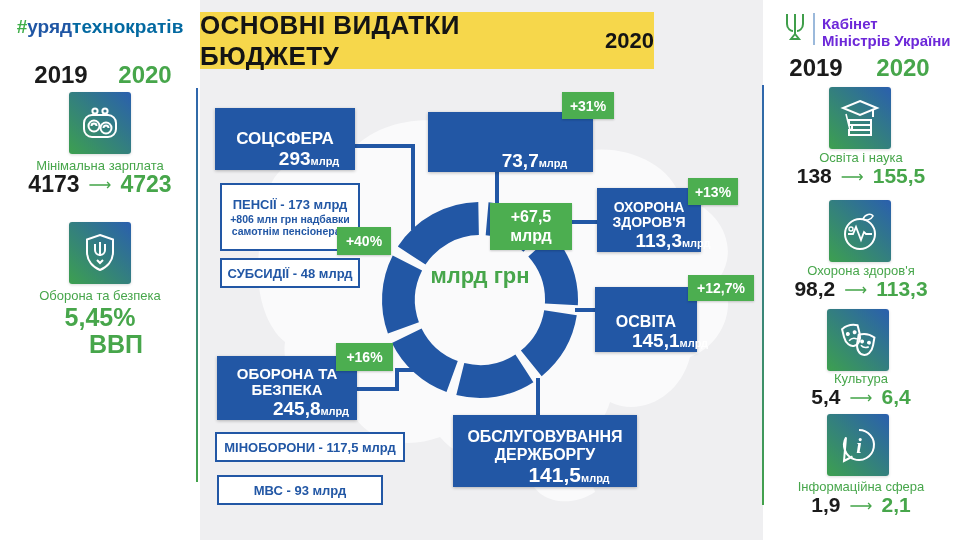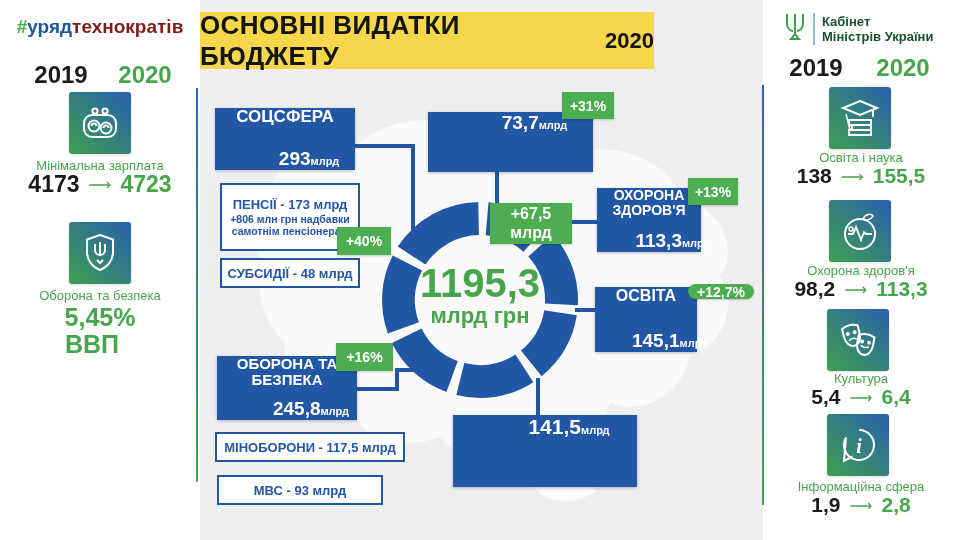--- a/index.html
+++ b/index.html
@@ -9,31 +9,31 @@
   }
   *{margin:0;padding:0;box-sizing:border-box;}
   html,body{width:960px;height:540px;}
   body{position:relative;overflow:hidden;background:#fff;font-family:"Liberation Sans",sans-serif;}
   .abs{position:absolute;}
   .center-panel{left:200px;top:0;width:563px;height:540px;background:var(--panel);}
   .banner{left:200px;top:12px;width:454px;height:57px;background:var(--yellow);display:flex;align-items:center;justify-content:center;gap:10px;z-index:5;}
   .banner-title{font-size:26px;font-weight:bold;color:#141414;letter-spacing:.4px;}
   .banner-year{font-size:22px;font-weight:bold;color:#141414;}
   .hashtag{left:0;top:16px;width:200px;text-align:center;font-size:19px;font-weight:bold;}
-  .hashtag .hash{color:#3FAE49;} .hashtag .p1{color:#1F56A4;} .hashtag .p2{color:#7f1d1d;}
+  .hashtag .hash{color:#3FAE49;} .hashtag .p1{color:#1F56A4;} .hashtag .p2{color:#0369a1;}
   .divider-v{width:2px;background:linear-gradient(to bottom,#2F66AE,#43A24B);z-index:4;}
   .year-label{font-size:24px;font-weight:bold;text-align:center;}
   .year-old{color:var(--black);} .year-new{color:var(--green-text);}
   .icon-card{width:62px;height:62px;border-radius:3px;background:linear-gradient(to top right,var(--grad-green),var(--grad-blue));display:flex;align-items:center;justify-content:center;box-shadow:0 1px 3px rgba(0,0,0,.15);}
   .side-label{color:var(--green-text);font-size:13px;text-align:center;}
   .nums{font-weight:bold;font-size:21px;color:var(--black);display:flex;justify-content:center;align-items:center;gap:9px;}
   .nums .new{color:var(--green-text);} .nums .arrow{color:var(--green-text);font-size:16px;font-weight:normal;}
   .big-green{color:var(--green-text);font-weight:bold;font-size:25px;text-align:center;line-height:1.05;}
-  .logo-text{font-size:13px;color:#14532d;line-height:1.15;font-weight:bold;}
-  .blue-box{background:var(--blue);color:#fff;font-weight:bold;display:flex;flex-direction:column;align-items:center;justify-content:space-between;text-align:center;z-index:4;box-shadow:0 1px 3px rgba(0,0,0,.25);}
+  .logo-text{font-size:15px;color:#6d28d9;line-height:1.15;font-weight:bold;}
+  .blue-box{background:var(--blue);color:#fff;font-weight:bold;display:flex;flex-direction:column;align-items:center;justify-content:flex-end;text-align:center;z-index:4;box-shadow:0 1px 3px rgba(0,0,0,.25);}
   .bb-label{font-size:16px;line-height:1.08;}
   .value-line{display:flex;align-items:baseline;justify-content:center;margin-left:48px;}
   .vl-num{font-size:19px;} .vl-unit{font-size:11px;}
   .outline-box{background:#fff;border:2px solid var(--blue);color:var(--blue);font-weight:bold;display:flex;flex-direction:column;align-items:center;justify-content:center;text-align:center;z-index:4;}
   .ob-text{font-size:13px;} .ob-note{font-size:10.5px;line-height:1.15;margin-top:1px;}
   .badge{background:var(--green);color:#fff;font-weight:bold;font-size:14px;display:flex;flex-direction:column;align-items:center;justify-content:center;z-index:6;box-shadow:0 1px 2px rgba(0,0,0,.2);text-align:center;}
   .connector{background:var(--blue);z-index:2;}
   #donut-svg{z-index:3;}
   .donut-center{left:395px;top:263px;width:170px;text-align:center;color:var(--green-text);font-weight:bold;z-index:3;}
   .dc-val{font-size:40px;line-height:1;} .dc-unit{font-size:22px;line-height:1.2;}
@@ -96,21 +96,21 @@
 <div class="abs icon-card" style="left:69px;top:222px;">
   <svg class="icon" width="48" height="48" viewBox="0 0 48 48" fill="none" stroke="#fff" stroke-width="2">
     <path d="M24,6 L37,10.5 V23 C37,32 31,38.5 24,41 C17,38.5 11,32 11,23 V10.5 Z"></path>
     <path d="M19,15 v6 a5,5 0 0 0 10,0 v-6"></path>
     <path d="M24,13 v14"></path>
       <path d="M21,31 l3,3 l3,-3"></path>
   </svg>
 </div>
 <div class="abs side-label" style="left:8px;top:288px;width:184px;">Оборона та безпека</div>
 <div class="abs big-green" style="left:8px;top:304px;width:184px;">5,45%</div>
-<div class="abs big-green" style="left:0;top:331px;width:184px;">ВВП</div>
+<div class="abs big-green" style="left:24px;top:331px;width:184px;">ВВП</div>
 
 <div class="abs divider-v" style="left:196px;top:88px;height:394px;"></div>
 <div class="abs divider-v" style="left:762px;top:85px;height:420px;"></div>
 
 <div class="abs connector" style="left:355px;top:144px;width:60px;height:4px;"></div>
 <div class="abs connector" style="left:411px;top:144px;width:4px;height:86px;"></div>
 <div class="abs connector" style="left:495px;top:171px;width:4px;height:42px;"></div>
 <div class="abs connector" style="left:568px;top:220px;width:30px;height:4px;"></div>
 <div class="abs connector" style="left:575px;top:308px;width:22px;height:4px;"></div>
 <div class="abs connector" style="left:357px;top:387px;width:42px;height:4px;"></div>
@@ -121,21 +121,20 @@
 <svg id="donut-svg" class="abs" style="left:375px;top:195px;" width="210" height="210" viewBox="0 0 210 210">
     <path d="M112.10,23.81 A81.5,81.5 0 0 1 159.53,44.43" fill="none" stroke="#2257A5" stroke-width="33"></path>
     <path d="M165.57,50.47 A81.5,81.5 0 0 1 186.39,109.27" fill="none" stroke="#2257A5" stroke-width="33"></path>
     <path d="M185.50,117.75 A81.5,81.5 0 0 1 156.29,168.34" fill="none" stroke="#2257A5" stroke-width="33"></path>
     <path d="M149.39,173.35 A81.5,81.5 0 0 1 85.28,184.08" fill="none" stroke="#2257A5" stroke-width="33"></path>
     <path d="M77.13,181.58 A81.5,81.5 0 0 1 31.75,140.73" fill="none" stroke="#2257A5" stroke-width="33"></path>
     <path d="M28.42,132.87 A81.5,81.5 0 0 1 32.38,68.00" fill="none" stroke="#2257A5" stroke-width="33"></path>
     <path d="M36.65,60.61 A81.5,81.5 0 0 1 103.58,23.51" fill="none" stroke="#2257A5" stroke-width="33"></path>
   </svg>
 <div class="abs donut-center">
-  <div class="dc-val">1195,3</div>
   <div class="dc-unit">млрд грн</div>
 </div>
 
 <div class="abs blue-box" style="left:215px;top:108px;width:140px;height:62px;">
   <div class="bb-label" style="font-size:17px;">СОЦСФЕРА</div>
   <div class="value-line">
       <span class="vl-num">293</span>
       <span class="vl-unit">млрд</span>
     </div>
 </div>
@@ -160,20 +159,21 @@
     </div>
 </div>
 <div class="abs blue-box" style="left:217px;top:356px;width:140px;height:64px;">
   <div class="bb-label" style="font-size:15px;">ОБОРОНА ТА БЕЗПЕКА</div>
   <div class="value-line">
       <span class="vl-num">245,8</span>
       <span class="vl-unit">млрд</span>
     </div>
 </div>
 <div class="abs blue-box" style="left:453px;top:415px;width:184px;height:72px;">
+  <div class="bb-label" style="font-size:16px;">ОБСЛУГОВУВАННЯ ДЕРЖБОРГУ</div>
   <div class="value-line">
       <span class="vl-num" style="font-size:21px;">141,5</span>
       <span class="vl-unit">млрд</span>
     </div>
 </div>
 
 <div class="abs outline-box" style="left:220px;top:183px;width:140px;height:68px;padding:3px;">
   <div class="ob-text">ПЕНСІЇ - 173 млрд</div>
   <div class="ob-note">+806 млн грн надбавки самотнім пенсіонерам</div>
 </div>
@@ -182,24 +182,24 @@
 </div>
 <div class="abs outline-box" style="left:215px;top:432px;width:190px;height:30px;">
   <div class="ob-text">МІНОБОРОНИ - 117,5 млрд</div>
 </div>
 <div class="abs outline-box" style="left:217px;top:475px;width:166px;height:30px;">
   <div class="ob-text">МВС - 93 млрд</div>
 </div>
 
 <div class="abs badge" style="left:562px;top:92px;width:52px;height:27px;">+31%</div>
 <div class="abs badge" style="left:688px;top:178px;width:50px;height:27px;">+13%</div>
-<div class="abs badge" style="left:688px;top:284px;width:66px;height:15px;border-radius:11px;">+12,7%</div>
+<div class="abs badge" style="left:688px;top:275px;width:66px;height:26px;">+12,7%</div>
 <div class="abs badge" style="left:337px;top:227px;width:54px;height:28px;">+40%</div>
 <div class="abs badge" style="left:336px;top:343px;width:57px;height:28px;">+16%</div>
-<div class="abs badge" style="left:490px;top:203px;width:82px;height:41px;font-size:16px;line-height:1.15;">
+<div class="abs badge" style="left:490px;top:203px;width:82px;height:47px;font-size:16px;line-height:1.15;">
   <div>+67,5</div>
   <div>млрд</div>
 </div>
 
 <div class="abs year-label year-old" style="left:783px;top:54px;width:66px;">2019</div>
 <div class="abs year-label year-new" style="left:868px;top:54px;width:70px;">2020</div>
 
 <div class="abs icon-card" style="left:829px;top:87px;">
   <svg class="icon" width="48" height="48" viewBox="0 0 48 48" fill="none" stroke="#fff" stroke-width="2">
     <path d="M24,7 L41,14 L24,21 L7,14 Z"></path>
@@ -258,14 +258,14 @@
 <div class="abs icon-card" style="left:827px;top:414px;">
   <svg class="icon" width="48" height="48" viewBox="0 0 48 48" fill="none" stroke="#fff" stroke-width="2">
     <path d="M25,9 a15,15 0 1 1 -13,7.5 L10,40 l8.5,-4.5"></path>
     <text x="25" y="32" text-anchor="middle" font-family="Liberation Serif, serif" font-style="italic" font-weight="bold" font-size="20" fill="#fff" stroke="none">i</text>
   </svg>
 </div>
 <div class="abs side-label" style="left:768px;top:479px;width:186px;">Інформаційна сфера</div>
 <div class="abs nums" style="left:768px;top:493px;width:186px;">
   <span class="old">1,9</span>
   <span class="arrow">⟶</span>
-  <span class="new">2,8</span>
+  <span class="new">2,1</span>
 </div>
 
 </body></html>

